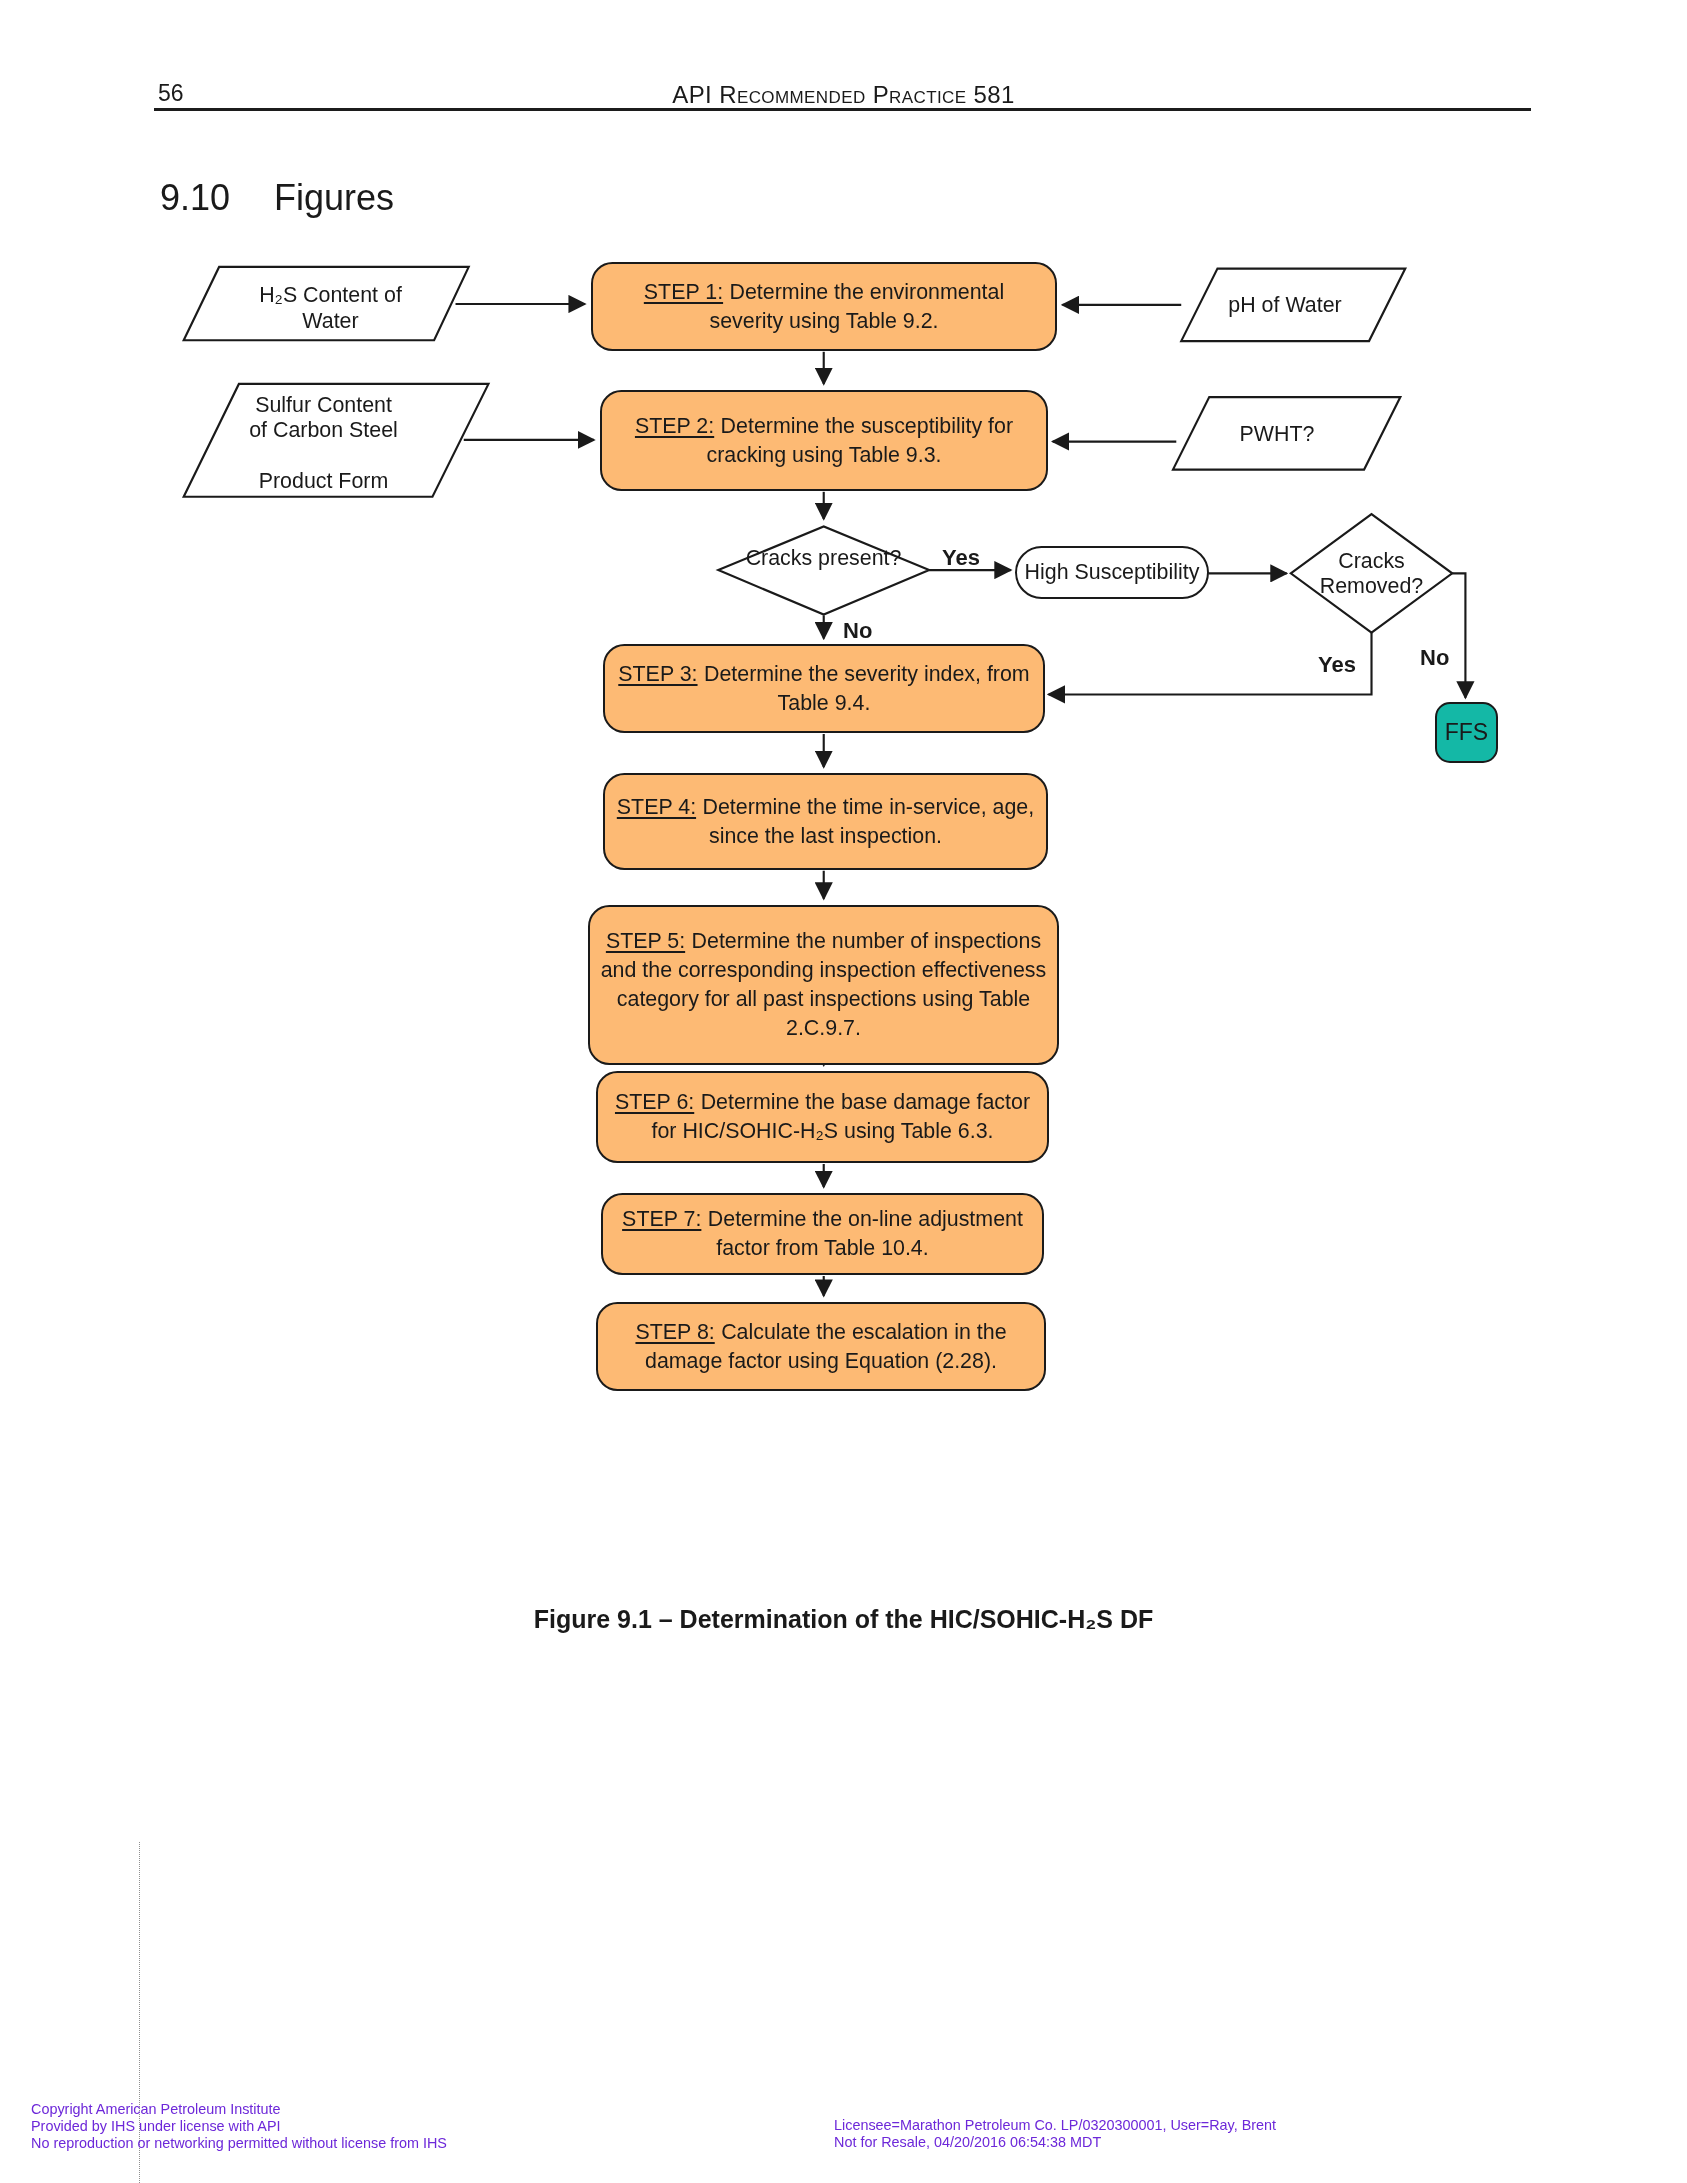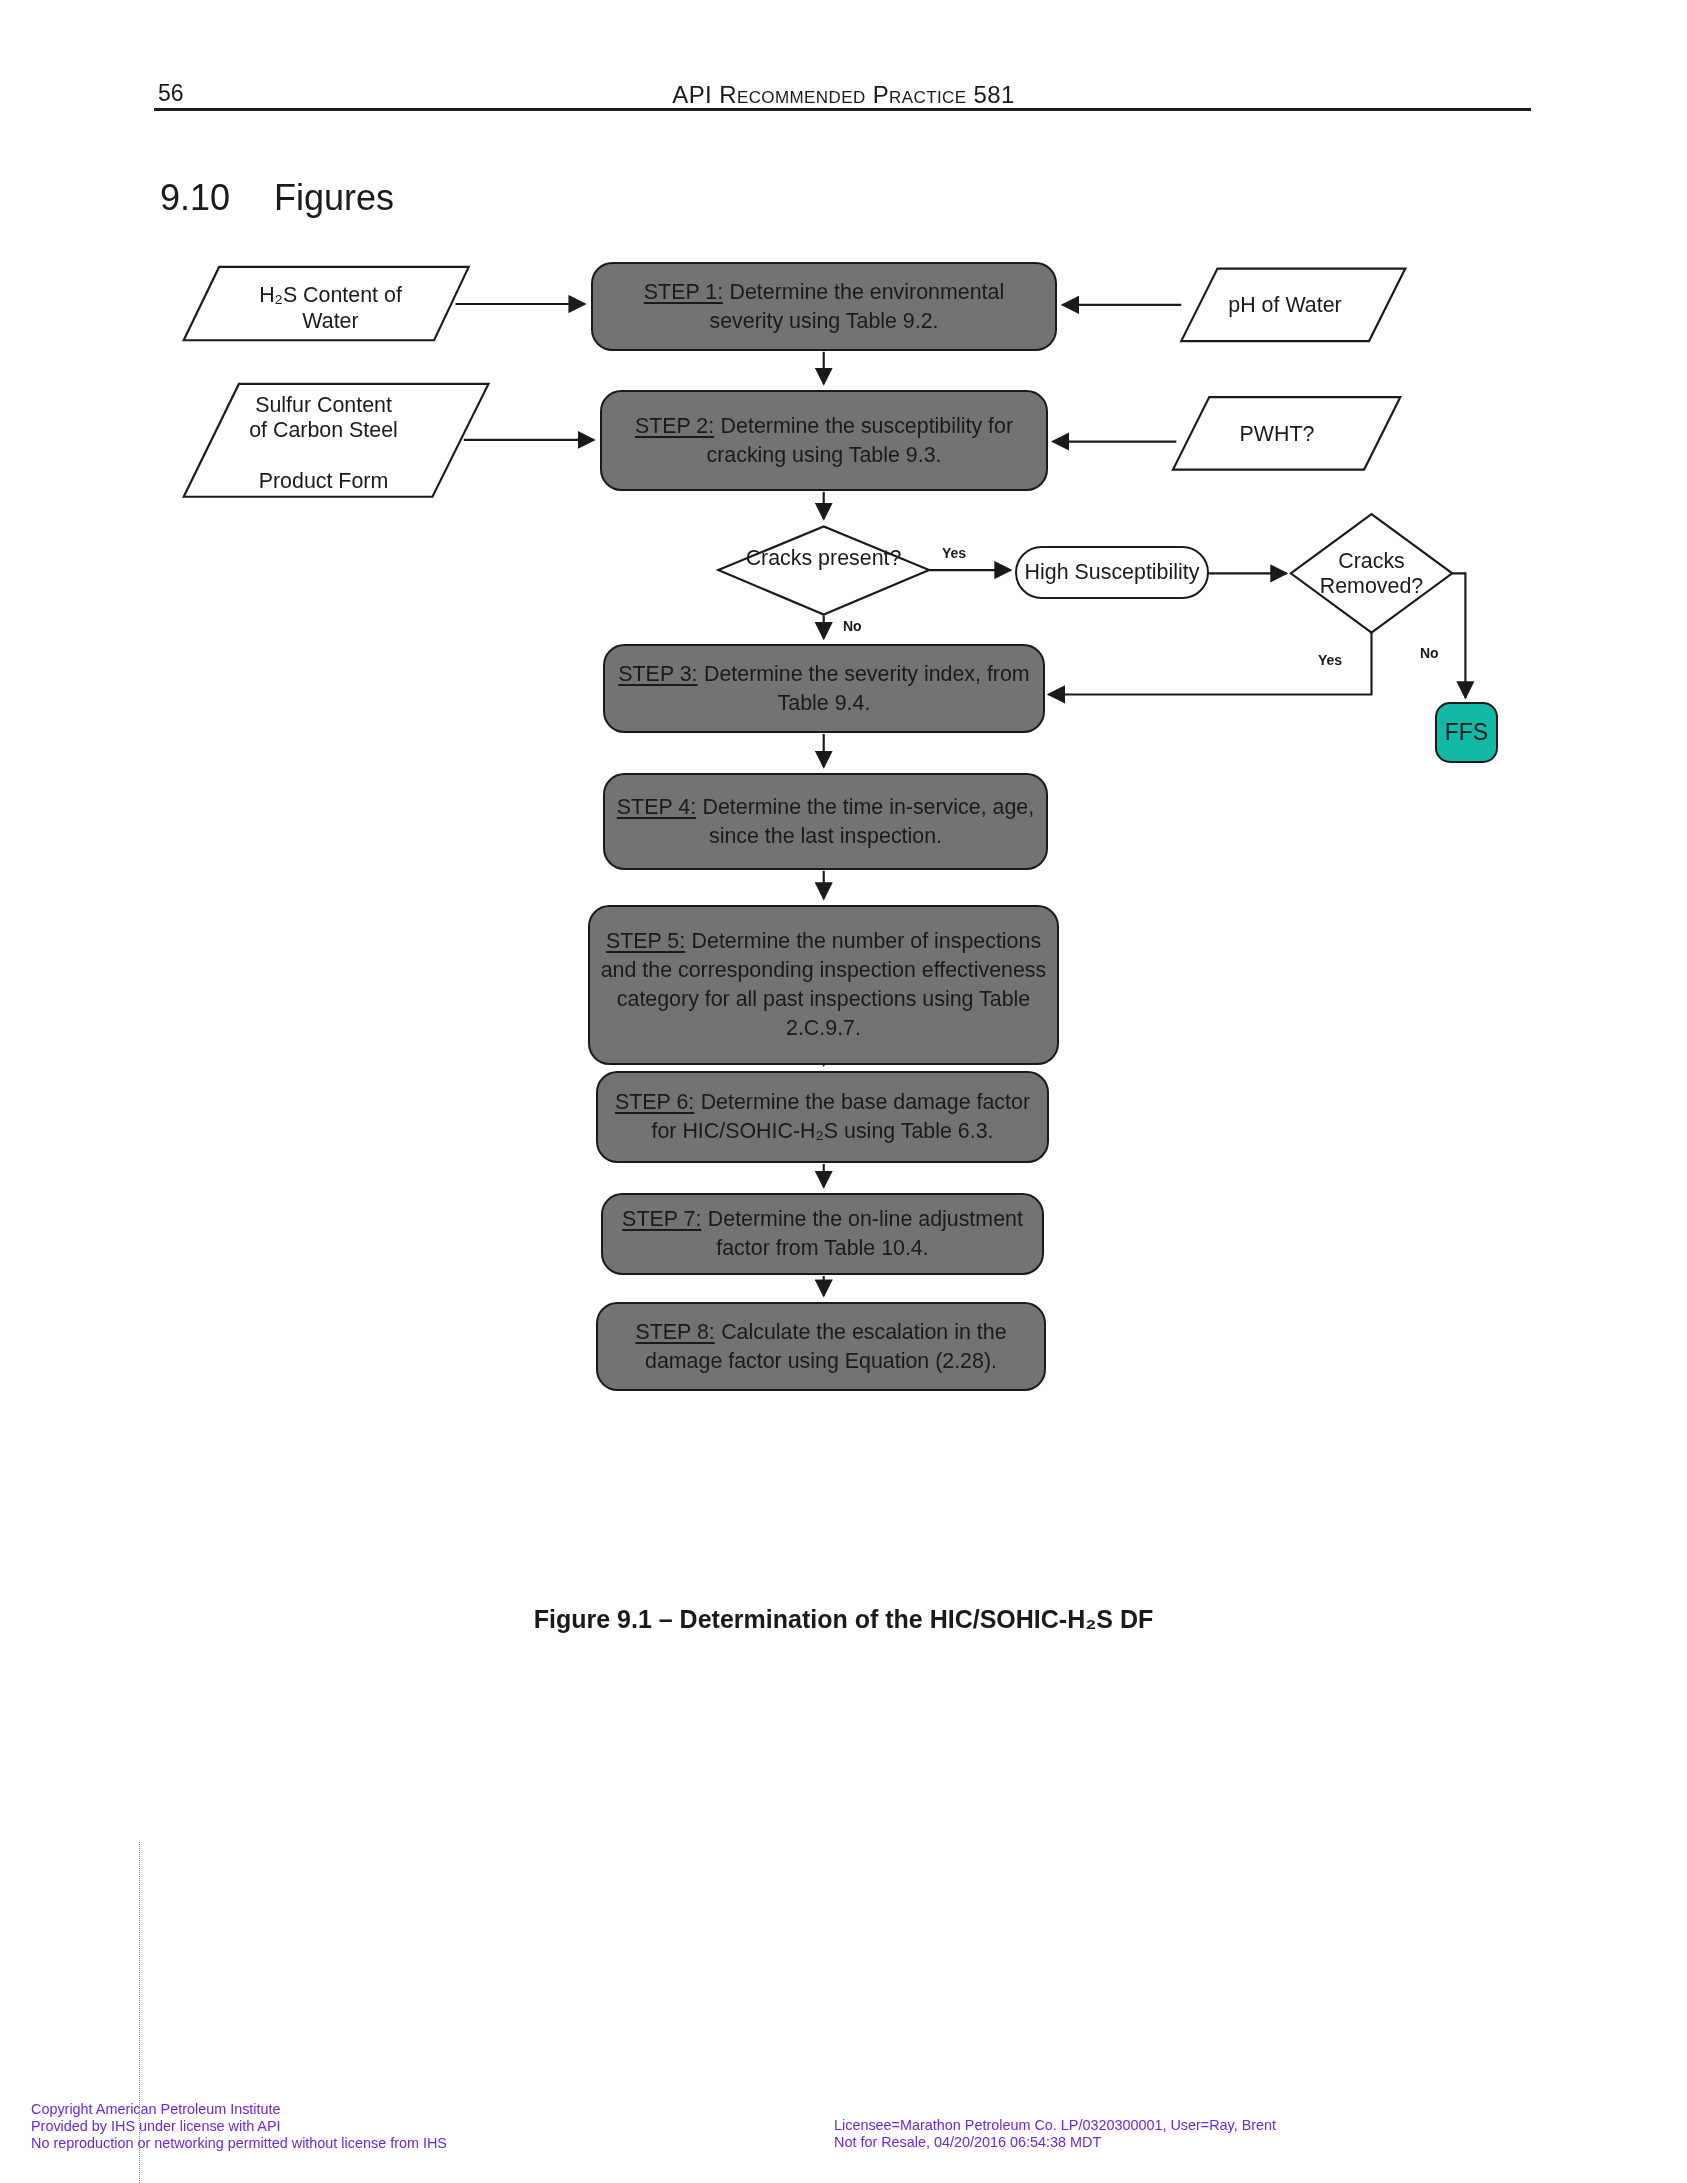--- a/index.html
+++ b/index.html
@@ -11,35 +11,35 @@
   .abs{position:absolute;}
   
   .page-number{left:158px;top:80px;font-size:23px;}
   .header-title{left:0;right:0;top:81px;text-align:center;font-size:24px;font-variant:small-caps;letter-spacing:0.4px;}
   .header-rule{left:154px;top:108px;width:1377px;height:2.5px;background:#1c1c1c;}
   .section-heading{left:160px;top:177px;font-size:36px;font-weight:normal;}
   .section-heading .sec-num{margin-right:44px;}
   
   .node-text{font-size:21.4px;line-height:25px;text-align:center;}
   .step-box{
-    box-sizing:border-box;border:2.1px solid #1a1a1a;border-radius:21.4px;background:#737373;
+    box-sizing:border-box;border:2.1px solid #1a1a1a;border-radius:21.4px;background:#fdba74;
     display:flex;align-items:center;justify-content:center;text-align:center;
     font-size:21.4px;line-height:29px;
   }
   .step-label{text-decoration:underline;text-underline-offset:3.3px;margin-right:.30em;}
   .stadium{
     box-sizing:border-box;border:2.1px solid #1a1a1a;border-radius:28px;background:#fff;
     display:flex;align-items:center;justify-content:center;text-align:center;
     font-size:21.4px;line-height:25px;padding:0 6.6px;
   }
   .terminator{
     box-sizing:border-box;border:2px solid #1a1a1a;border-radius:15px;background:#14b8a6;
     display:flex;align-items:center;justify-content:center;font-size:23px;
   }
-  .edge-label{font-size:14px;font-weight:bold;}
+  .edge-label{font-size:22px;font-weight:bold;}
   .caption{left:0;right:0;top:1605px;text-align:center;font-size:25px;font-weight:bold;}
   .footer{font-size:14.4px;line-height:17px;color:#6d28d9;}
   .footer-left{left:31px;top:2101px;}
   .footer-right{left:834px;top:2117px;}
   .dotted-line{left:139px;top:1842px;height:341px;width:0;border-left:1.6px dotted #6a6a6a;opacity:.75;}
   svg line,svg polyline,svg polygon{stroke:#1a1a1a;}
 </style>
 </head>
 <body>
 

